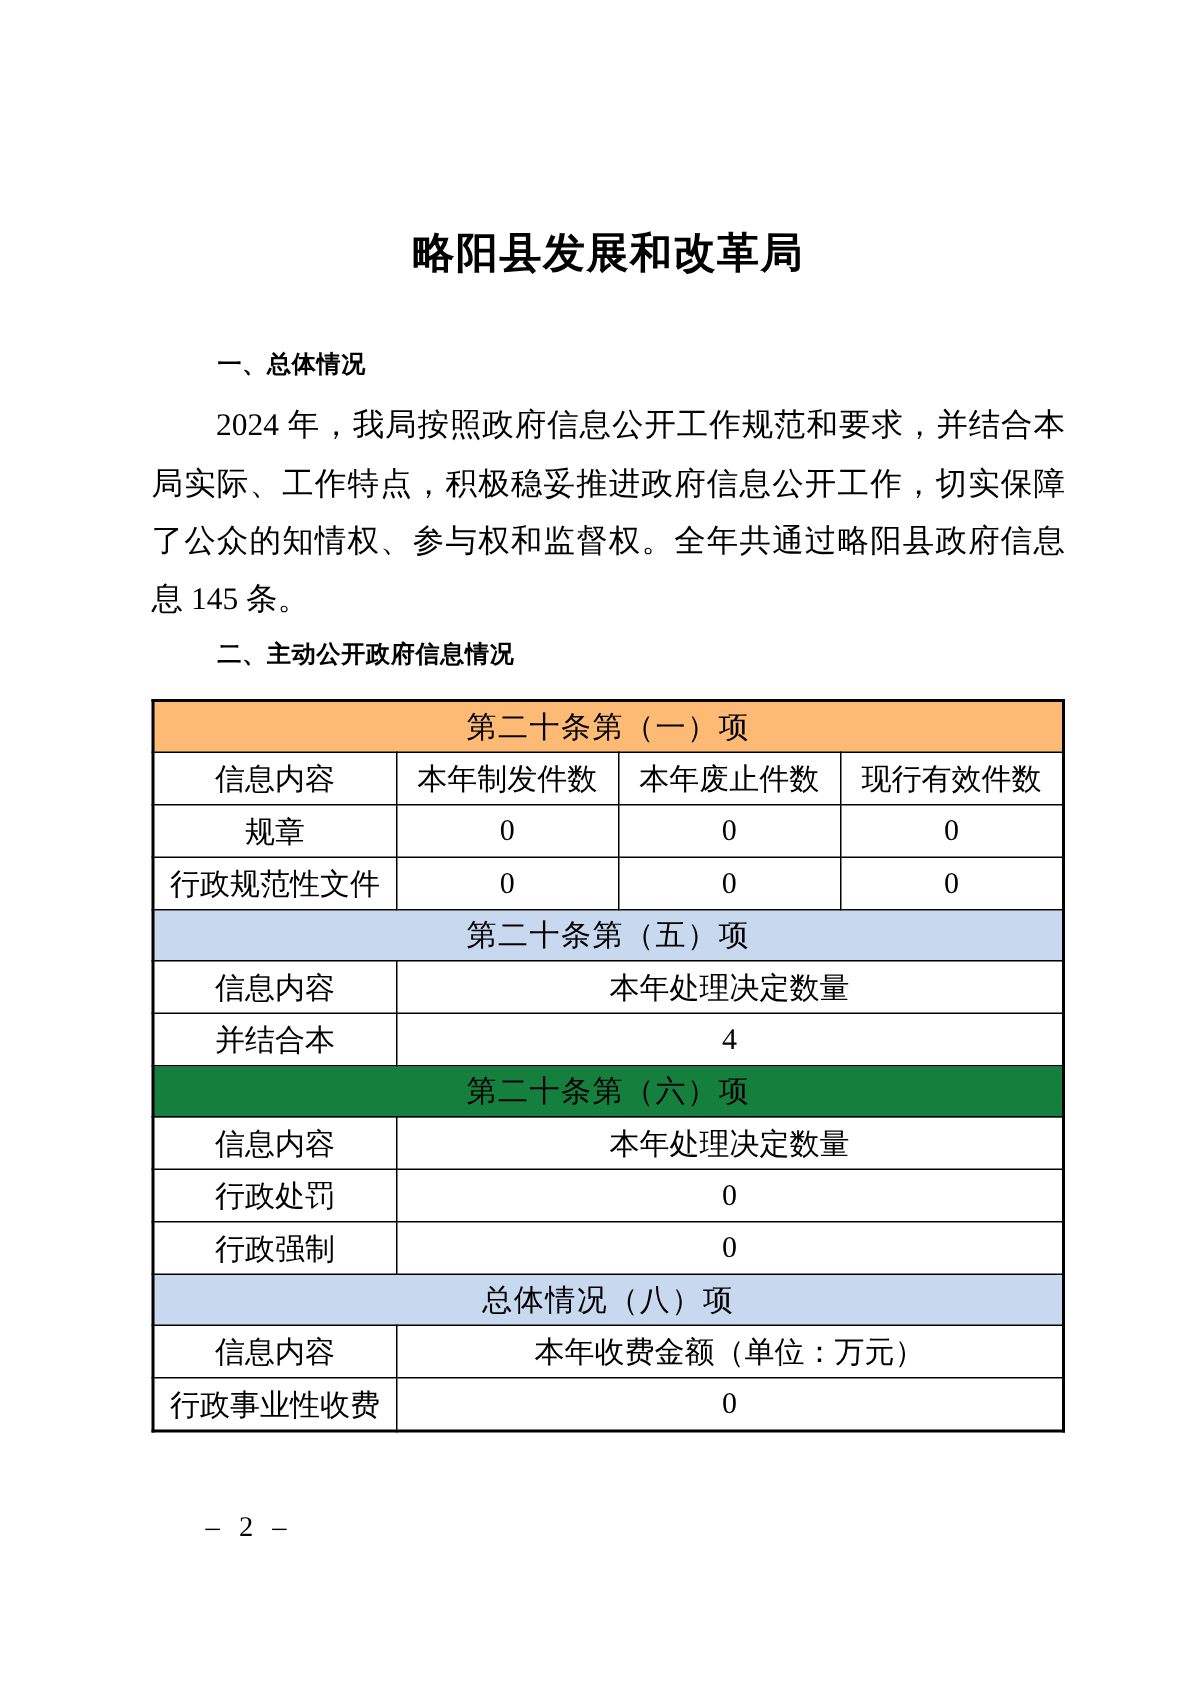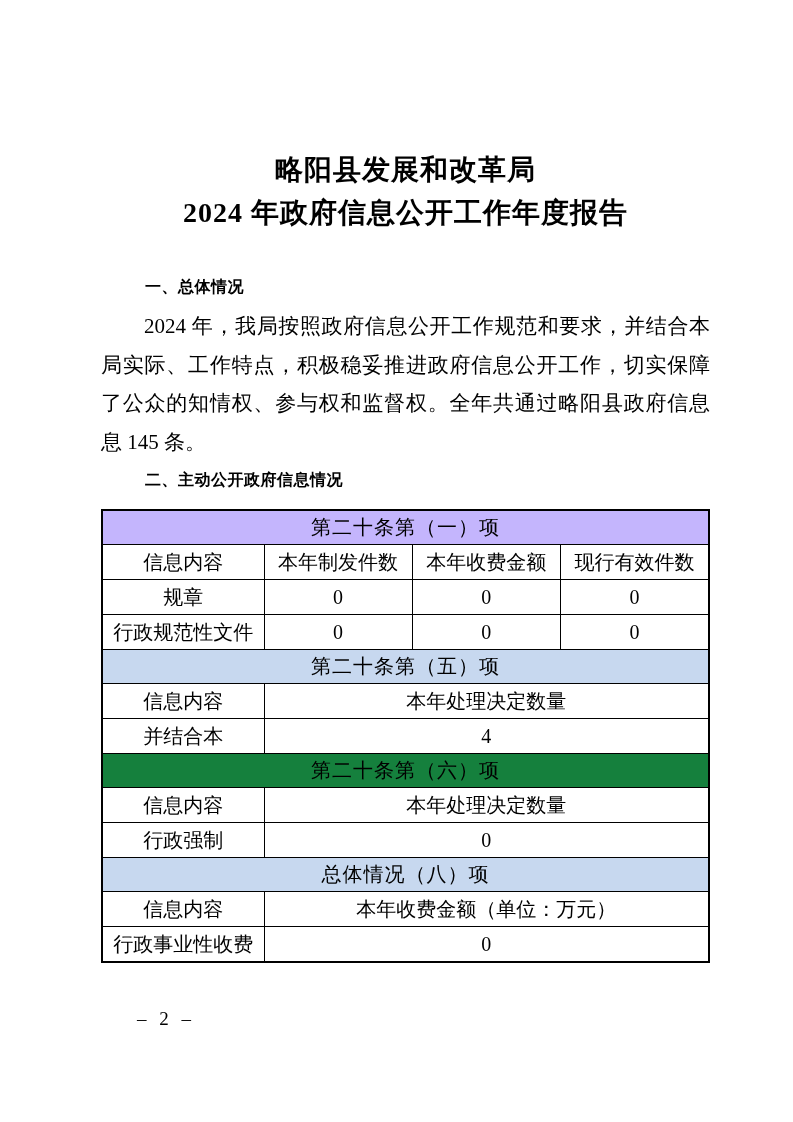--- a/index.html
+++ b/index.html
@@ -88,21 +88,20 @@
   }
 </style>
 </head>
 <body>
 
 <div class="page">
   <div class="content">
 
     <div class="doc-title">
       <div>略阳县发展和改革局</div>
-      <div>2024 年政府信息公开工作年度报告</div>
     </div>
 
     <h2 class="section-heading heading-1">一、总体情况</h2>
 
     <div class="para">
       <div class="pline first">2024 年，我局按照政府信息公开工作规范和要求，并结合本</div>
       <div class="pline">局实际、工作特点，积极稳妥推进政府信息公开工作，切实保障</div>
       <div class="pline">了公众的知情权、参与权和监督权。全年共通过略阳县政府信息</div>
       <div class="pline last">息 145 条。</div>
     </div>
@@ -112,26 +111,26 @@
     <table class="stats">
       <colgroup>
           <col class="c1">
           <col class="c2">
           <col class="c3">
           <col class="c4">
         </colgroup>
       <tbody>
 
         <tr class="band">
-          <td colspan="4" style="background: #c4b5fd;">第二十条第（一）项</td>
+          <td colspan="4" style="background: #fdba74;">第二十条第（一）项</td>
         </tr>
         <tr>
           <td>信息内容</td>
           <td>本年制发件数</td>
-          <td>本年收费金额</td>
+          <td>本年废止件数</td>
           <td>现行有效件数</td>
         </tr>
         <tr>
           <td>规章</td>
           <td>0</td>
           <td>0</td>
           <td>0</td>
         </tr>
         <tr>
           <td>行政规范性文件</td>
@@ -153,20 +152,24 @@
         </tr>
 
         <tr class="band">
           <td colspan="4" style="background: #15803d;">第二十条第（六）项</td>
         </tr>
         <tr>
           <td>信息内容</td>
           <td colspan="3">本年处理决定数量</td>
         </tr>
         <tr>
+          <td>行政处罚</td>
+          <td colspan="3">0</td>
+        </tr>
+        <tr>
           <td>行政强制</td>
           <td colspan="3">0</td>
         </tr>
 
         <tr class="band">
           <td colspan="4" style="background: rgb(199, 216, 239);">总体情况（八）项</td>
         </tr>
         <tr>
           <td>信息内容</td>
           <td colspan="3">本年收费金额（单位：万元）</td>

